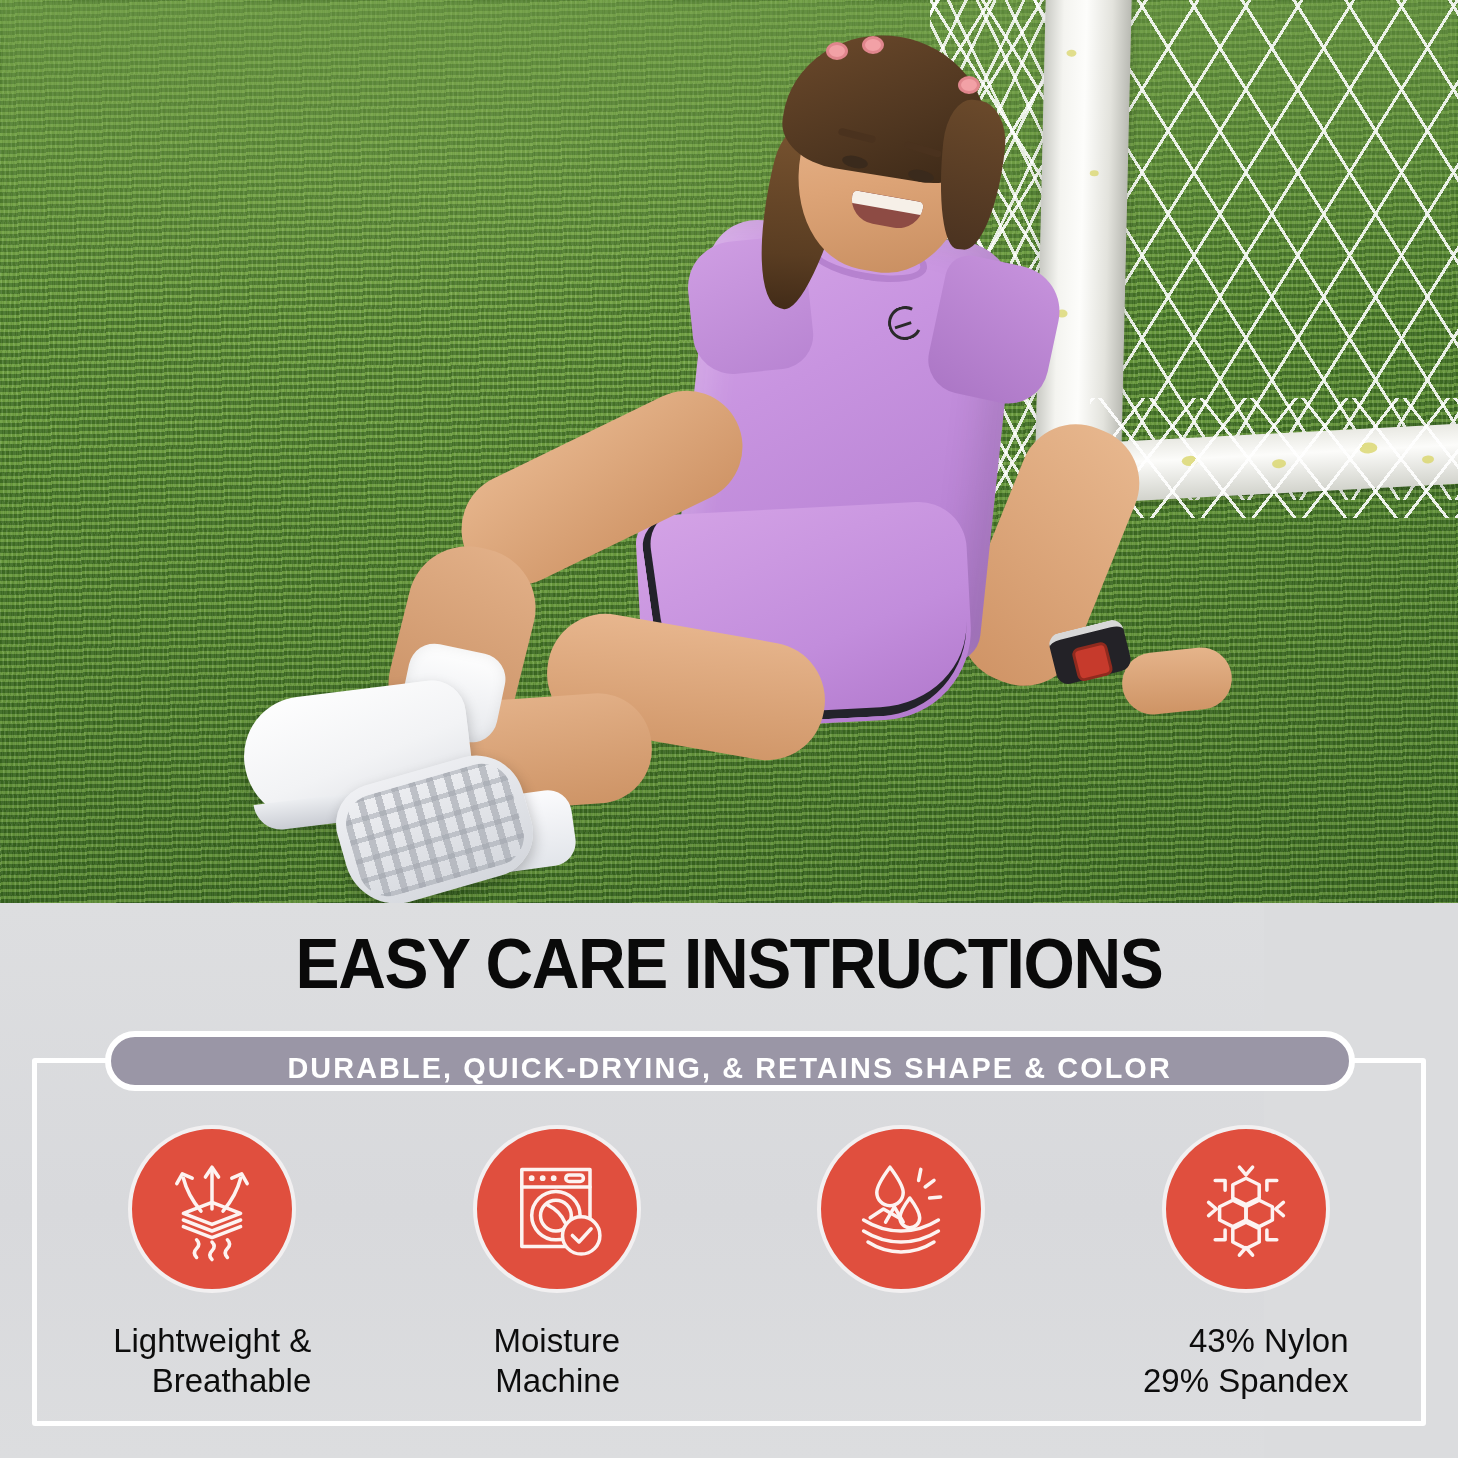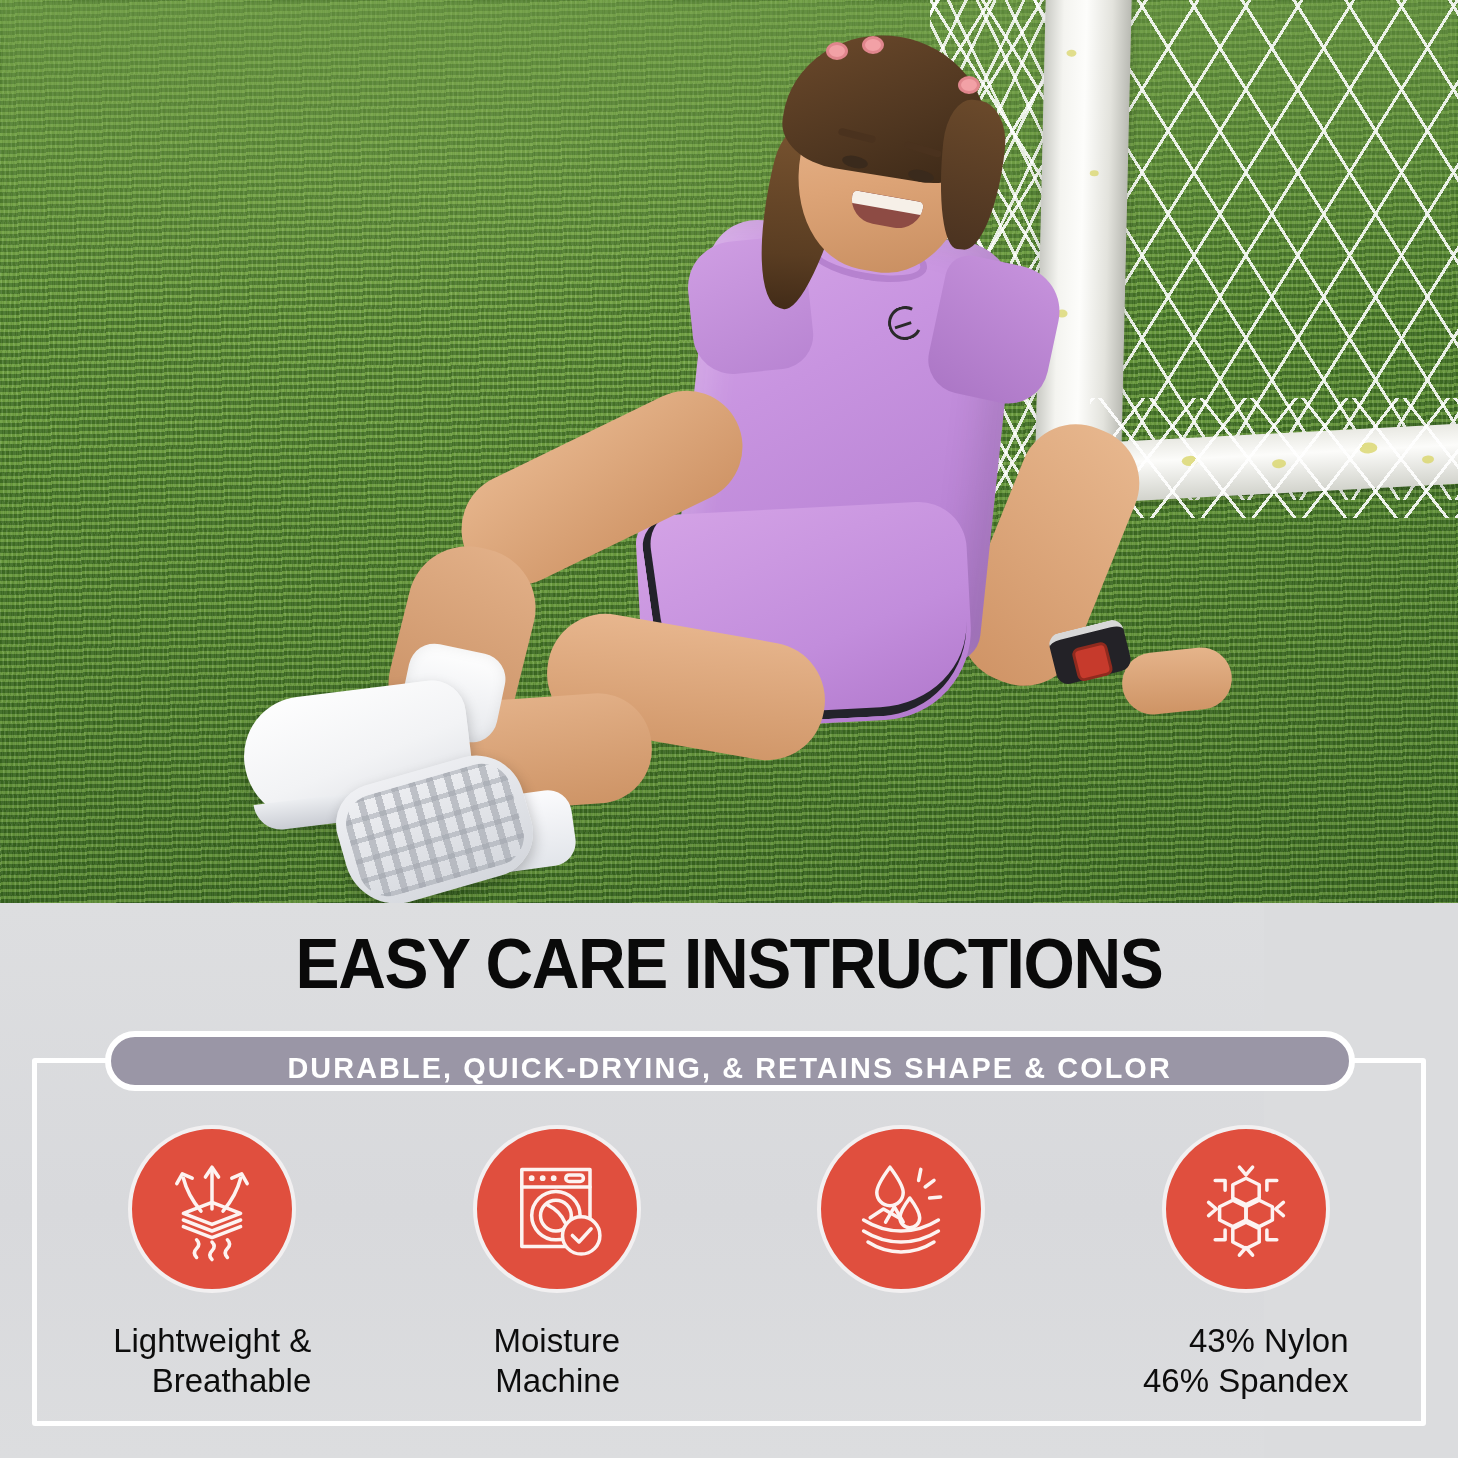--- a/index.html
+++ b/index.html
@@ -431,19 +431,19 @@
             <path d="M16 44 L23 50 L16 56"></path>
             <path d="M84 44 L77 50 L84 56"></path>
             <path d="M22 24 L31 24 L31 33"></path>
             <path d="M78 24 L69 24 L69 33"></path>
             <path d="M22 78 L31 78 L31 69"></path>
             <path d="M78 78 L69 78 L69 69"></path>
           </svg>
         </div>
         <div class="caption">
           <div>43% Nylon</div>
-          <div>46% Spandex</div>
+          <div>29% Spandex</div>
         </div>
       </div>
 
     </div>
   </div>
 </div>
 
 </body></html>

